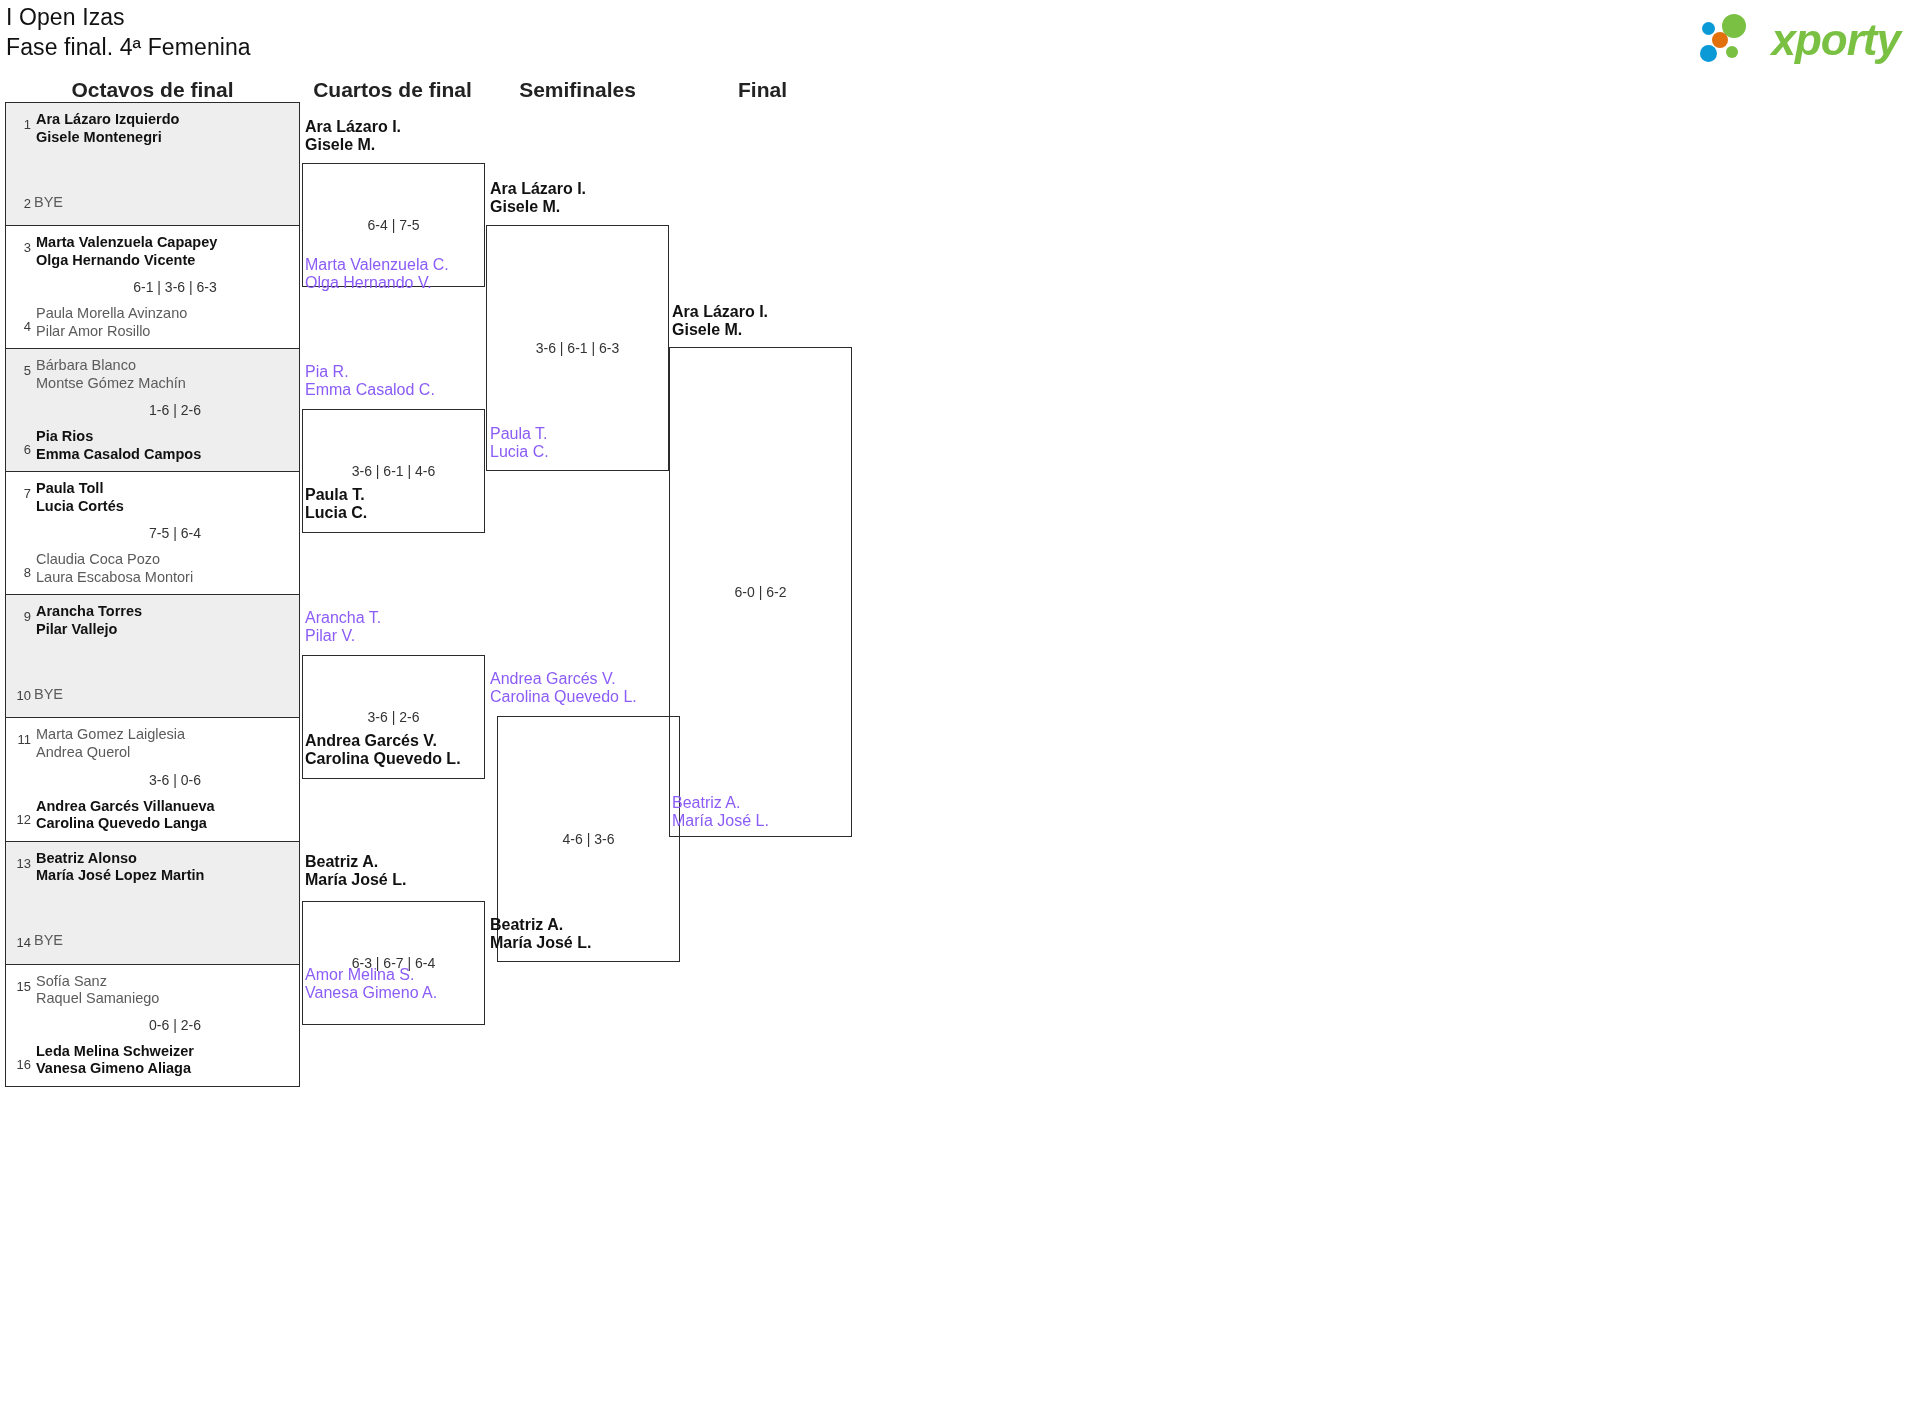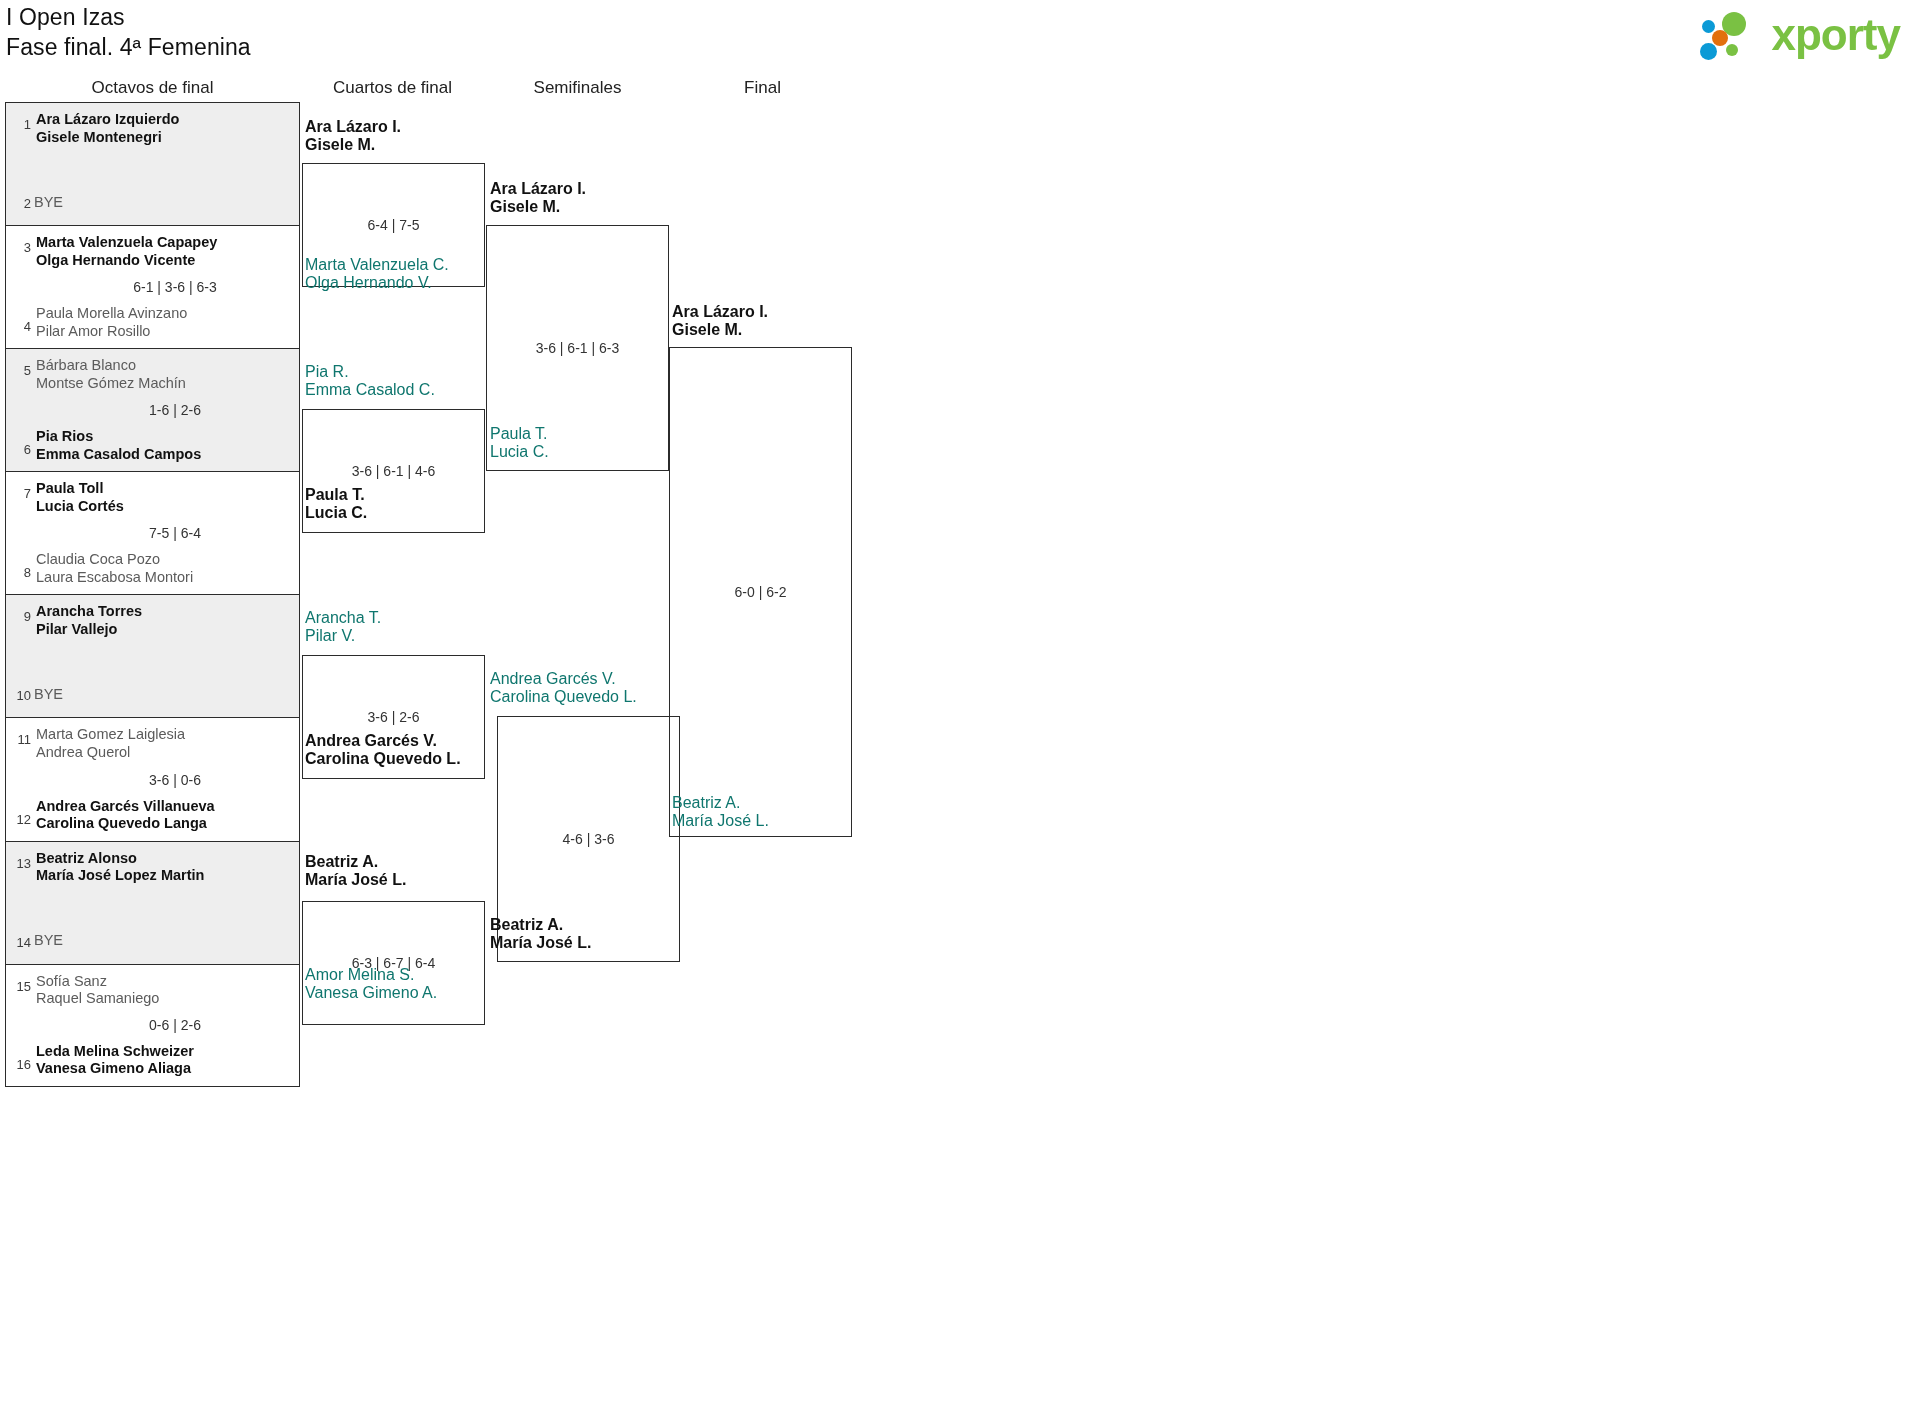--- a/index.html
+++ b/index.html
@@ -11,28 +11,28 @@
     color: #1a1a1a;
     overflow: hidden;
   }
   #page { position: relative; width: 1920px; height: 1426px; border-radius: 18px; }
 
   
   .title-block { position: absolute; left: 6px; top: 2px; }
   .title-line1 { font-size: 23px; font-weight: 400; color: #111; letter-spacing: 0.1px; line-height: 30px; }
   .title-line2 { font-size: 23px; font-weight: 400; color: #111; letter-spacing: 0.1px; line-height: 30px; }
 
-  .logo { position: absolute; right: 20px; top: 8px; display: flex; align-items: center; height: 54px; }
+  .logo { position: absolute; right: 20px; top: 8px; display: flex; align-items: flex-end; height: 54px; font-style: italic; }
   .logo-dots { position: relative; width: 70px; height: 50px; margin-right: 4px; }
   .dot { position: absolute; border-radius: 50%; }
   .logo-word { font-size: 44px; font-weight: 700; color: #7ac143; letter-spacing: -1px; line-height: 44px; }
 
   
   .round-head {
-    position: absolute; font-size: 17px; font-weight: 400; color: #222;
+    position: absolute; font-size: 21px; font-weight: 700; color: #222;
     text-align: center; white-space: nowrap;
   }
 
   
   .r1 { position: absolute; left: 5px; top: 102px; width: 295px; }
   .r1-block {
     position: relative; width: 295px; height: 123.1px;
     border-top: 1.5px solid #2b2b2b; border-left: 1.5px solid #2b2b2b; border-right: 1.5px solid #2b2b2b;
     background: #ffffff;
   }
@@ -63,21 +63,21 @@
   
   .mbox { position: absolute; border: 1.2px solid #2b2b2b; background: transparent; }
   .mbox-score {
     position: absolute; left: 0; right: 0; top: 50%; transform: translateY(-50%);
     text-align: center; font-size: 14px; color: #333;
   }
   .side-name {
     position: absolute; font-size: 16px; line-height: 17.5px; white-space: nowrap;
   }
   .side-name.winner { color: #111; font-weight: 700; }
-  .side-name.loser { color: #0f766e; font-weight: 400; }
+  .side-name.loser { color: #8b5cf6; font-weight: 400; }
 </style>
 </head>
 <body>
 
 <div id="page">
 
   <div class="title-block">
     <div class="title-line1">I Open Izas</div>
     <div class="title-line2">Fase final. 4ª Femenina</div>
   </div>

